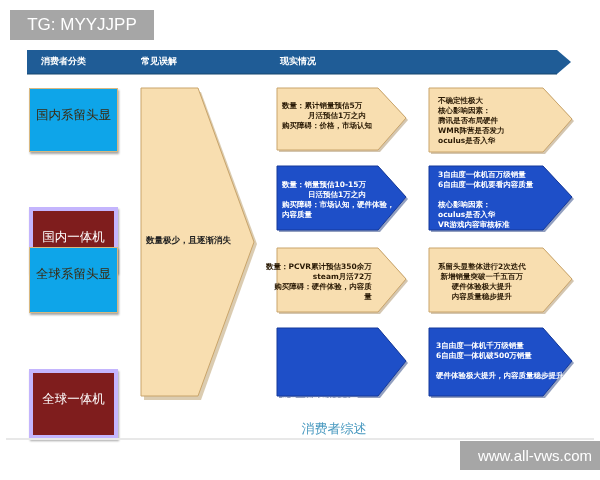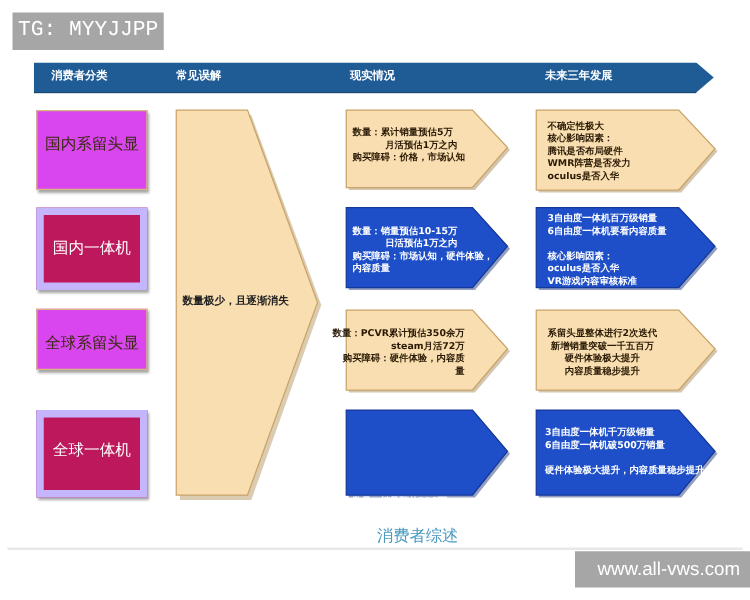--- a/index.html
+++ b/index.html
@@ -3,42 +3,42 @@
   <meta charset="utf-8">
   <style>
     html, body { margin:0; padding:0; }
     body {
       width:600px; height:480px; position:relative; overflow:hidden;
       background:#ffffff;
       font-family: "DejaVu Sans", "Liberation Sans", sans-serif;
     }
     .abs { position:absolute; }
     .tg-badge {
-      left:10px; top:10px; width:121px; height:30px;
+      left:10px; top:10px; width:144px; height:30px;
       background:#a6a6a6; color:#ffffff;
-      font-family:Liberation Mono, monospace; font-size:17px;
+      font-family:Liberation Sans, sans-serif; font-size:17px;
       line-height:30px; text-align:center;
     }
     .header-bar {
       left:27px; top:50px; width:545px; height:39px;
     }
     .header-bar svg { position:absolute; left:0; top:0; }
     .hdr-label {
       position:absolute; top:0; height:23px; line-height:23px;
       color:#ffffff; font-size:9px; font-weight:bold;
     }
     .cat-box {
       left:29px; width:89px;
       box-shadow:1px 2px 2px rgba(0,0,0,0.35);
       display:flex; justify-content:center;
       font-size:12.5px;
       box-sizing:border-box;
     }
-    .cat-box.beige { background:#d946ef; color:#3a2a10; border:1px solid #d8b880; }
-    .cat-box.blue  { background:#be185d; color:#ffffff; border:6px solid #c4b5fd; }
+    .cat-box.beige { background:#0ea5e9; color:#3a2a10; border:1px solid #d8b880; }
+    .cat-box.blue  { background:#7f1d1d; color:#ffffff; border:4px solid #c4b5fd;margin-top:41px; }
     .cat-box span { margin-top:18px; }
     .big-arrow { left:138px; top:85px; }
     .big-arrow-text {
       left:146px; top:235px; font-size:8.5px; font-weight:bold; color:#222;
     }
     .arr { position:absolute; }
     .arr-text {
       position:absolute; font-size:7.5px; font-weight:bold; line-height:10px;
       white-space:pre;
     }
@@ -66,30 +66,29 @@
 <div class="abs tg-badge">TG: MYYJJPP</div>
 
 <div class="abs header-bar">
   <svg width="545" height="25">
     <polygon points="0,0 530,0 544,12 530,24 0,24" fill="#1f5c96"></polygon>
     <line x1="0" y1="24" x2="530" y2="24" stroke="#17466f" stroke-width="1"></line>
   </svg>
   <span class="hdr-label" style="left:14px;">消费者分类</span>
   <span class="hdr-label" style="left:114px;">常见误解</span>
   <span class="hdr-label" style="left:253px;">现实情况</span>
-  <span class="hdr-label" style="left:409px;">未来三年发展</span>
 </div>
 
 <div class="abs cat-box beige" style="top:88px;height:64px;">
   <span>国内系留头显</span>
 </div>
 <div class="abs cat-box blue" style="top:166px;height:66px;">
   <span>国内一体机</span>
 </div>
-<div class="abs cat-box beige" style="top:247px;height:49px;">
+<div class="abs cat-box beige" style="top:247px;height:66px;">
   <span>全球系留头显</span>
 </div>
 <div class="abs cat-box blue" style="top:328px;height:70px;">
   <span>全球一体机</span>
 </div>
 
 <svg class="abs big-arrow" width="124" height="318">
   <polygon points="5,5 62,5 118,157 62,313 5,313" fill="#b89a64" opacity="0.5" transform="translate(1,2)"></polygon>
   <polygon points="3,3 60,3 116,157 60,311 3,311" fill="#f8deb0" stroke="#c9a46a" stroke-width="1"></polygon>
 </svg>

